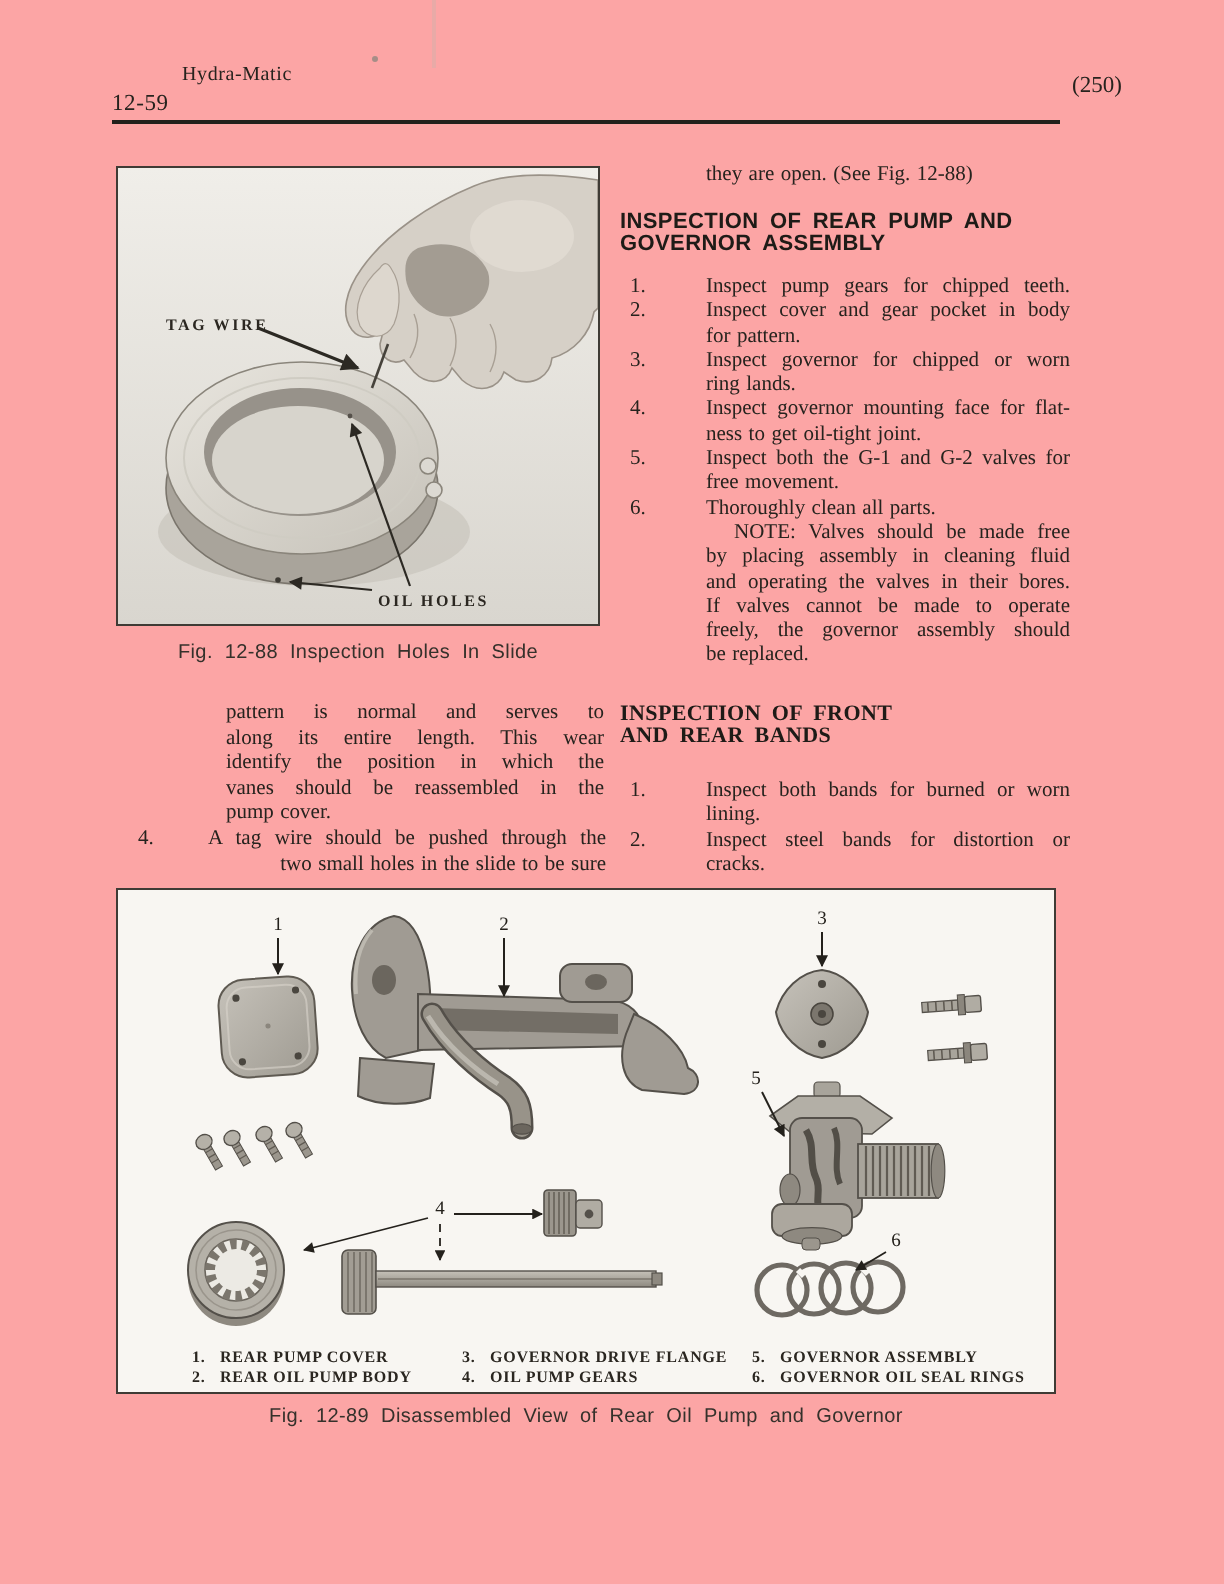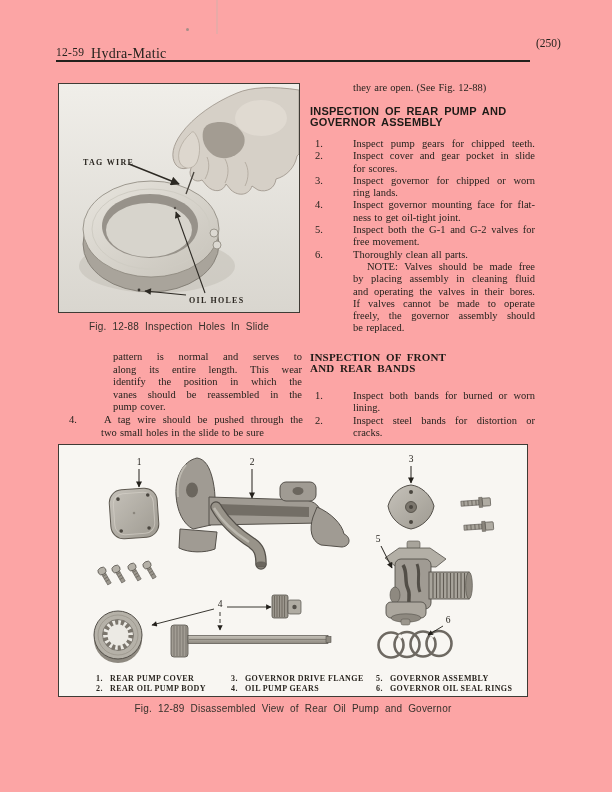--- a/index.html
+++ b/index.html
@@ -3,39 +3,39 @@
 <meta charset="utf-8">
 <style>
   html,body{margin:0;padding:0;background:#e8e8e8;}
   .page{position:relative;width:612px;height:792px;background:#fca5a5;
         font-family:"Liberation Serif",serif;color:#26231e;overflow:hidden;}
   
   .artifact-dot{position:absolute;left:186px;top:28px;width:3px;height:3px;border-radius:50%;background:#8a867e;opacity:.75;}
   .artifact-streak{position:absolute;left:216px;top:0;width:2px;height:34px;background:#b9b5ad;opacity:.3;}
   
   .hdr-sec{position:absolute;left:56px;top:46px;font-size:11.5px;letter-spacing:.3px;}
-  .hdr-title{position:absolute;left:91px;top:46px;font-size:14px;letter-spacing:.3px;}
+  .hdr-title{position:absolute;left:91px;top:32px;font-size:10px;letter-spacing:.3px;}
   .hdr-page{position:absolute;left:501px;top:37px;font-size:11.5px;padding-left:35px;}
   .hdr-rule{position:absolute;left:56px;top:60px;width:474px;height:1.7px;background:#22201c;}
   
   .fig1{position:absolute;left:58px;top:83px;width:240px;height:228px;border:1.3px solid #3f3b35;background:#e9e6e0;}
   .fig2{position:absolute;left:58px;top:444px;width:468px;height:251px;border:1.3px solid #3f3b35;background:#f8f6f2;}
   .caption{position:absolute;text-align:center;font-family:"Liberation Sans",sans-serif;
            font-size:10px;color:#35312b;word-spacing:3px;letter-spacing:.2px;}
   .cap1{left:58px;top:321px;width:242px;}
   .cap2{left:58px;top:703px;width:470px;}
   
   .tline{line-height:12.3px;height:12.3px;position:relative;padding-left:20px;}
   .jl{text-align:justify;text-align-last:justify;}
   .ll{text-align:left;}
   .num{position:absolute;left:-18px;}
   .lcol-para{position:absolute;left:93px;top:351px;width:209px;font-size:10.5px;word-spacing:.6px;}
   .lcol-para .tline{line-height:12.5px;height:12.5px;}
   .lcol-item{position:absolute;left:84px;top:414px;width:219px;font-size:10.5px;word-spacing:.6px;}
-  .lcol-item .tline{line-height:12.5px;height:12.5px;}
+  .lcol-item .tline{line-height:12.5px;height:12.5px;text-align:right;}
   .lcol-item .num{left:-15px;}
   .rcol-intro{position:absolute;left:333px;top:82px;width:202px;font-size:10.5px;word-spacing:.6px;}
   .shead{position:absolute;left:310px;font-family:"Liberation Sans",sans-serif;font-weight:bold;
          font-size:11px;line-height:10.6px;color:#1e1b17;letter-spacing:.2px;word-spacing:2.5px;}
   .sh1{top:106px;} .sh2{top:352px;font-family:Liberation Serif, serif;}
   .rcol-list{position:absolute;left:333px;width:202px;font-size:10.5px;word-spacing:.6px;}
   .rl1{top:138px;} .rl2{top:390px;}
   .note-indent{text-indent:14px;}
   
   .leg-item{position:absolute;font-size:8px;font-weight:bold;letter-spacing:.4px;color:#2a2620;white-space:nowrap;}
@@ -123,22 +123,22 @@
 
   <div class="rcol-intro tline ll">they are open.  (See Fig. 12-88)</div>
 
   <div class="shead sh1">
     <div>INSPECTION OF REAR PUMP AND</div>
     <div>GOVERNOR ASSEMBLY</div>
   </div>
 
   <div class="rcol-list rl1">
     <div class="tline jl"><span class="num">1.</span><span>Inspect pump gears for chipped teeth.</span></div>
-    <div class="tline jl"><span class="num">2.</span><span>Inspect cover and gear pocket in slide</span></div>
-    <div class="tline ll">for scores.</div>
+    <div class="tline jl"><span class="num">2.</span><span>Inspect cover and gear pocket in body</span></div>
+    <div class="tline ll">for pattern.</div>
     <div class="tline jl"><span class="num">3.</span><span>Inspect governor for chipped or worn</span></div>
     <div class="tline ll">ring lands.</div>
     <div class="tline jl"><span class="num">4.</span><span>Inspect governor mounting face for flat-</span></div>
     <div class="tline ll">ness to get oil-tight joint.</div>
     <div class="tline jl"><span class="num">5.</span><span>Inspect both the G-1 and G-2 valves for</span></div>
     <div class="tline ll">free movement.</div>
     <div class="tline ll"><span class="num">6.</span><span>Thoroughly clean all parts.</span></div>
     <div class="tline jl note-indent">NOTE:  Valves should be made free</div>
     <div class="tline jl">by placing assembly in cleaning fluid</div>
     <div class="tline jl">and operating the valves in their bores.</div>

